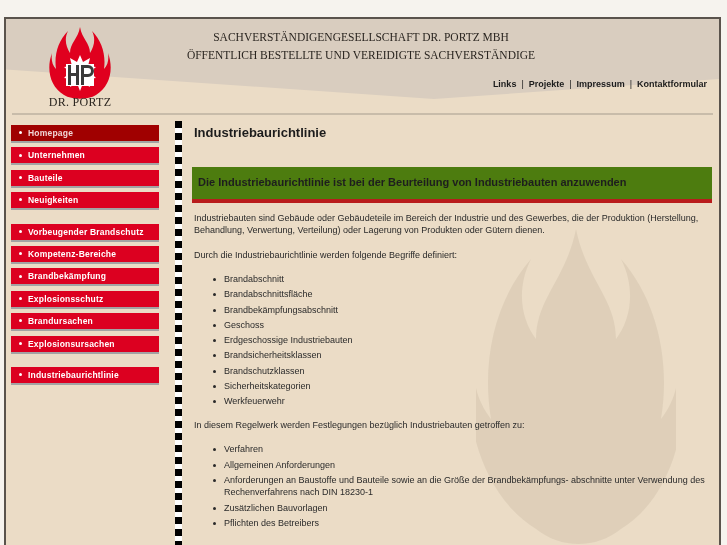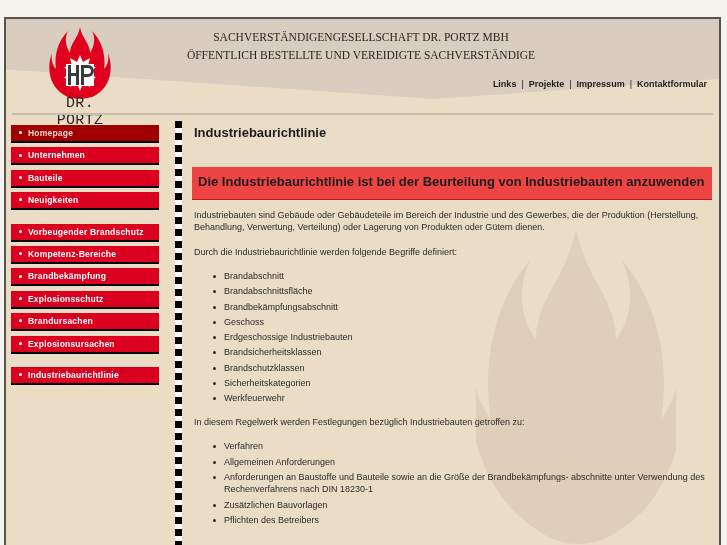--- a/index.html
+++ b/index.html
@@ -17,55 +17,55 @@
     overflow: hidden;
   }
   .header-band {
     position: absolute; left: 0; top: 0; width: 100%; height: 80px;
     background: #d9cdbf;
     clip-path: polygon(0 0, 100% 0, 100% 75%, 60% 100%, 0 63%);
   }
   .logo { position: absolute; left: 42px; top: 6px; width: 64px; height: 84px; }
   .logo-text {
     position: absolute; left: 34px; top: 76px; width: 80px; text-align: center;
-    font-family: Liberation Mono, monospace; font-size: 15px; color: #2c2620;
+    font-family: Liberation Serif, serif; font-size: 12px; color: #2c2620;
     letter-spacing: 0.3px;
   }
   .company {
     position: absolute; left: 160px; top: 9px; width: 390px; text-align: center;
     font-family: "Liberation Serif", serif; font-size: 11.5px; color: #2a2520; line-height: 18px;
   }
   .topnav {
     position: absolute; right: 12px; top: 60px; font-size: 9px; font-weight: bold; color: #1c1c1c;
   }
   .topnav a { color: #1c1c1c; text-decoration: none; }
   .topnav .sep { margin: 0 5px; font-weight: normal; }
   .hr-line {
     position: absolute; left: 6px; right: 6px; top: 94px; height: 2px; background: #c8bcaa;
   }
   .sidebar { position: absolute; left: 5px; top: 106px; width: 150px; }
   .nav-item {
     display: block; height: 16px; margin-bottom: 4.4px;
-    background: #dc0020; border-bottom: 2px solid #000000;
+    background: #dc0020; border-bottom: 2px solid #a3a3a3;
     color: #fff; font-size: 8.5px; font-weight: bold; line-height: 16px;
     padding-left: 6px; text-decoration: none; box-sizing: content-box;
     width: 142px; letter-spacing: 0.2px;
   }
   .nav-item.active { background: #a00000; color: #f0d6d6; }
   .nav-item .bullet { display: inline-block; width: 3px; height: 3px; border-radius: 50%; background: #fff; margin: 0 6px 2px 2px; vertical-align: middle; }
   .gap { height: 9px; }
   .dotline {
     position: absolute; left: 169px; top: 102px; width: 7px; height: 440px;
     background: repeating-linear-gradient(to bottom, #000 0, #000 7px, #fff 7px, #fff 12px);
   }
   .content { position: absolute; left: 188px; top: 106px; width: 518px; color: #2a2a2a; font-size: 9px; line-height: 12.5px; }
   .page-title { font-size: 13px; font-weight: bold; color: #1c1c1c; margin: 0 0 26px 0; line-height: 16px; }
   .subhead {
-    background: #ef4444; border-bottom: 1px solid #b91c1c;
-    padding: 9px 6px 10px 6px; font-size: 13px; font-weight: bold; color: #1e1e1e;
+    background: #4d7c0f; border-bottom: 4px solid #b91c1c;
+    padding: 9px 6px 10px 6px; font-size: 11px; font-weight: bold; color: #1e1e1e;
     margin-left: -2px; margin-bottom: 9px;
   }
   .content p { margin: 0 0 12px 0; }
   .content ul { margin: 0 0 11px 0; padding-left: 30px; list-style: none; }
   .content li { margin-bottom: 2.8px; position: relative; }
   .content li::before { content: ""; position: absolute; left: -11px; top: 5px; width: 3px; height: 3px; border-radius: 50%; background: #2a2a2a; }
   .watermark { position: absolute; left: 470px; top: 210px; width: 200px; height: 330px; opacity: 0.09; }
 </style>
 </head>
 <body>

